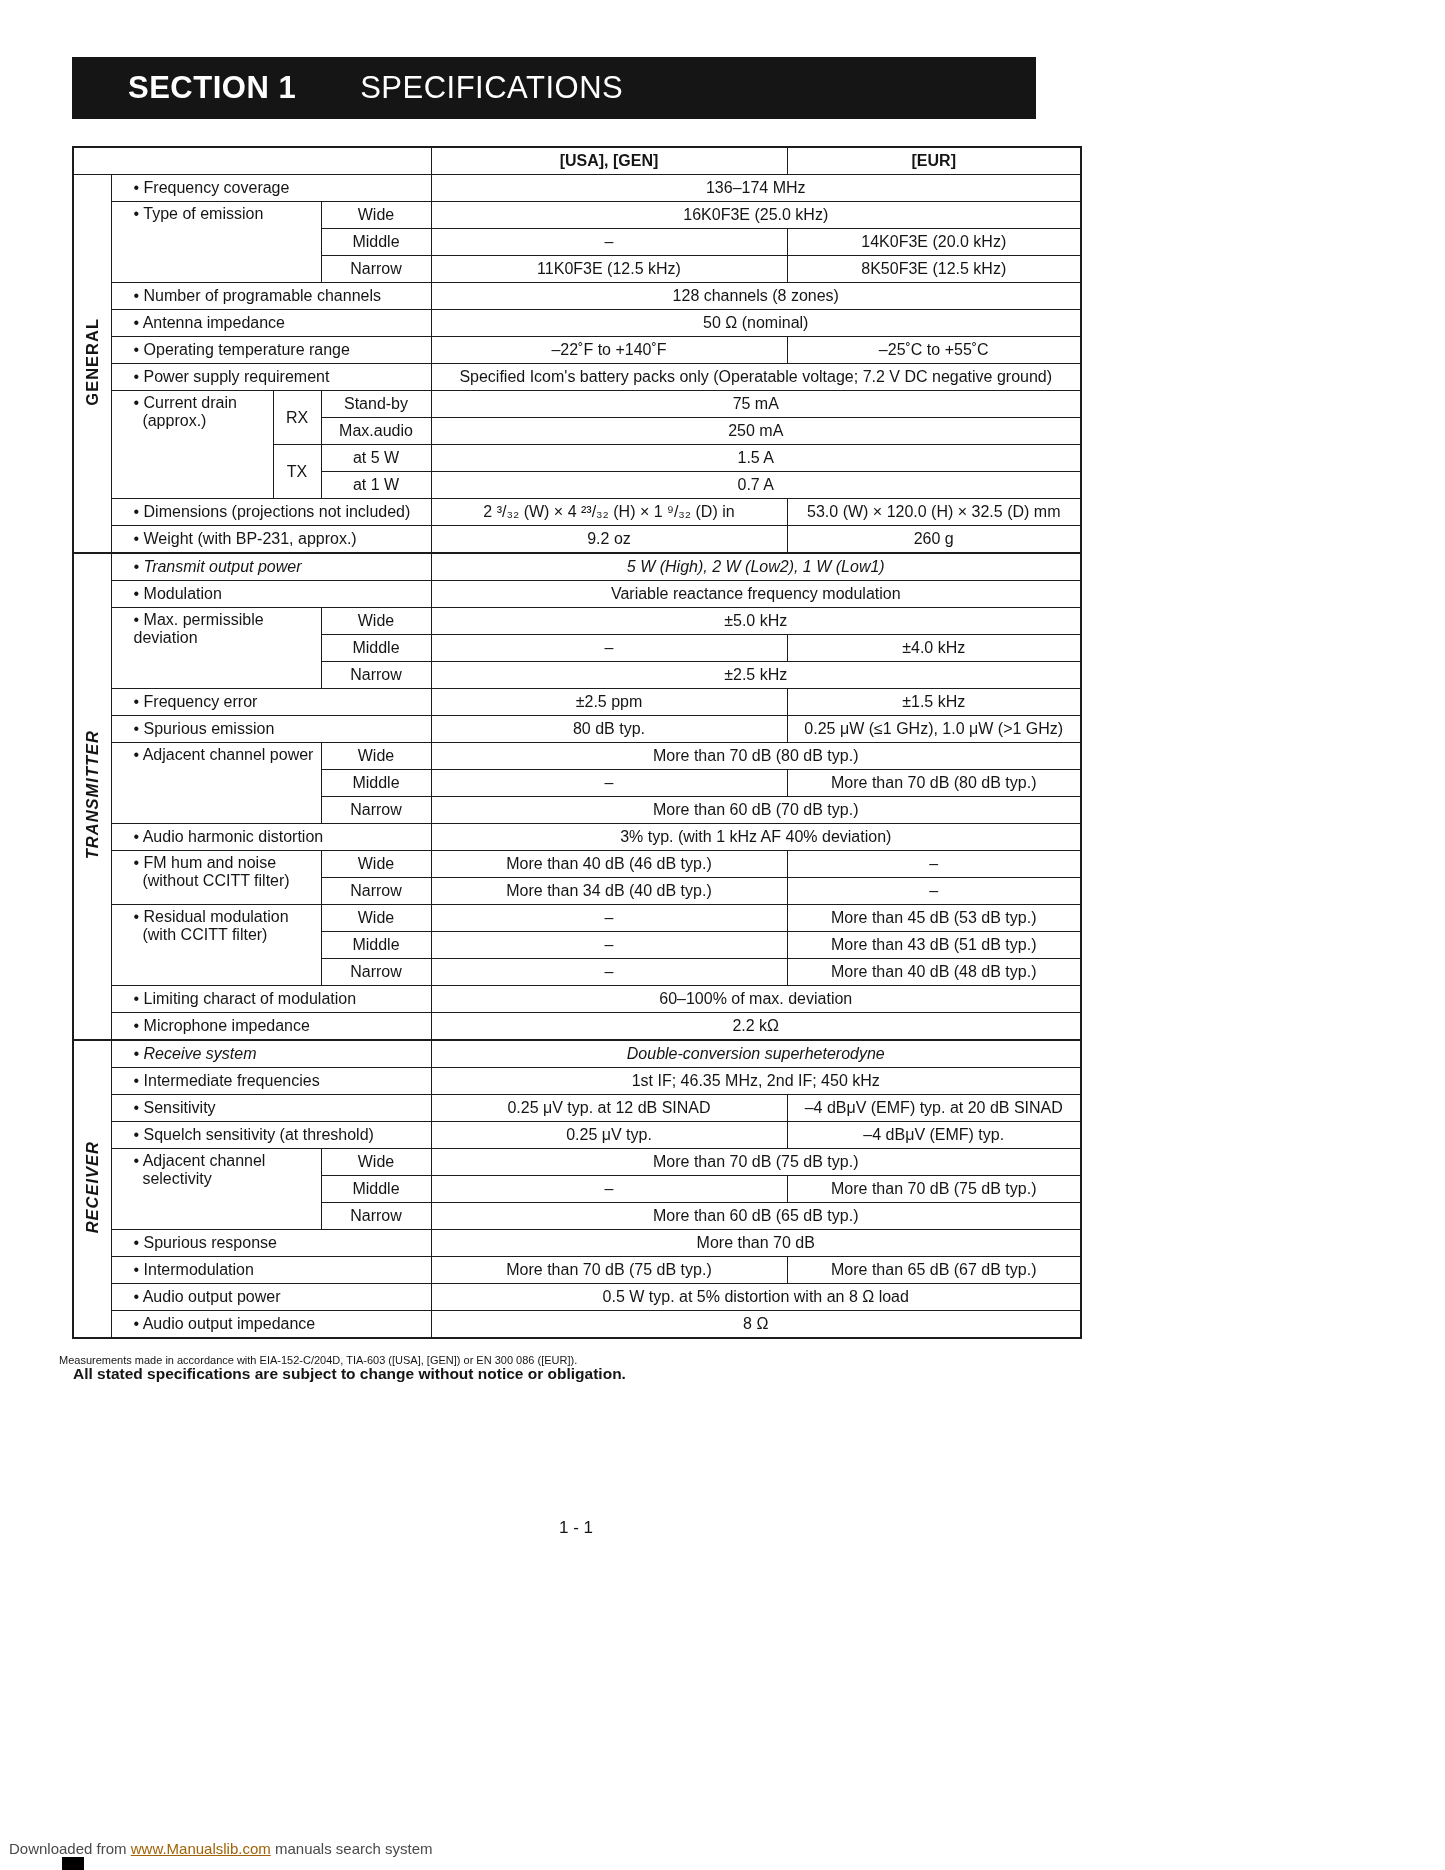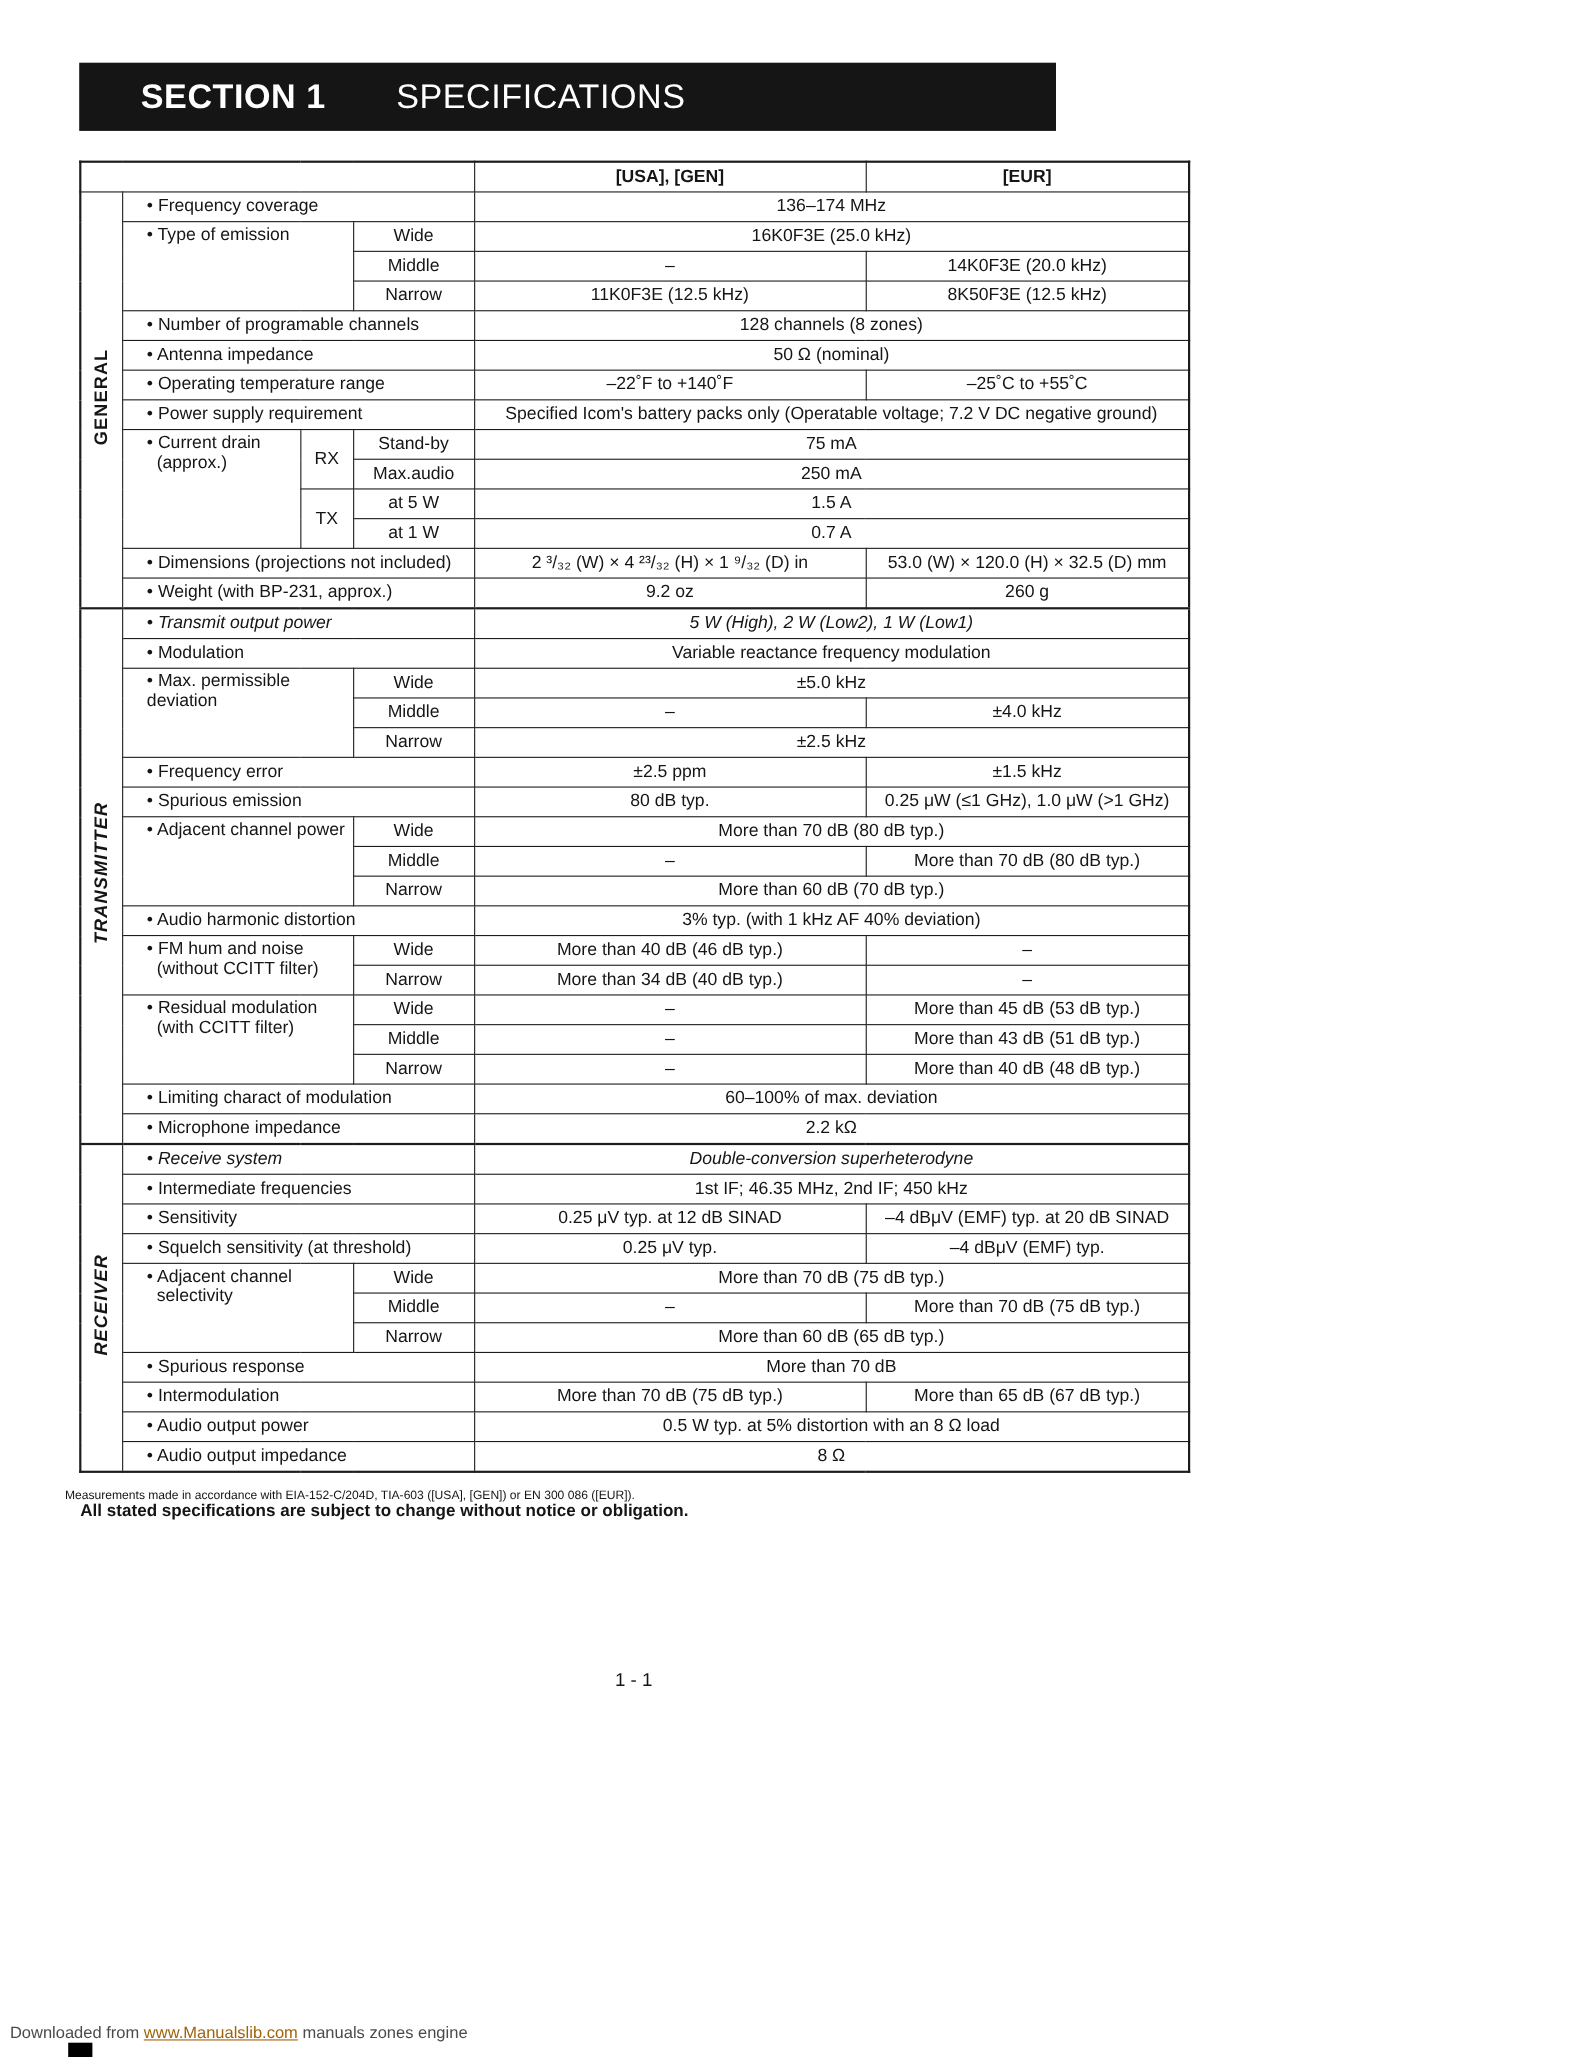--- a/index.html
+++ b/index.html
@@ -6,21 +6,21 @@
   .page {
     position:relative;
     width:1445px; height:1870px;
     background:#ffffff;
     font-family:"Liberation Sans","DejaVu Sans",sans-serif;
     color:#151515;
     overflow:hidden;
   }
   .header-bar {
     position:absolute; left:72px; top:57px;
-    width:888px; height:62px;
+    width:964px; height:62px;
     background:#151515; color:#ffffff;
     display:flex; align-items:center;
   }
   .header-bar .sec { margin-left:56px; font-size:31px; font-weight:bold; letter-spacing:0.5px; }
   .header-bar .ttl { margin-left:64px; font-size:31px; font-weight:normal; letter-spacing:0.5px; }
 
   table.spec-table {
     position:absolute; left:72px; top:146px;
     width:1008px;
     border-collapse:collapse;
@@ -294,16 +294,16 @@
           <td colspan="3" class="param">• Audio output impedance</td>
           <td colspan="2" class="val">8 Ω</td>
         </tr>
       </tbody>
   </table>
 
   <div class="note1">Measurements made in accordance with EIA-152-C/204D, TIA-603 ([USA], [GEN]) or EN 300 086 ([EUR]).</div>
   <div class="note2">All stated specifications are subject to change without notice or obligation.</div>
   <div class="page-number">1 - 1</div>
 
-  <div class="watermark"><span>Downloaded from </span><a href="#">www.Manualslib.com</a><span>  manuals zones engine</span></div>
+  <div class="watermark"><span>Downloaded from </span><a href="#">www.Manualslib.com</a><span>  manuals search system</span></div>
   <div class="corner-mark"></div>
 
 </div>
 
 </body></html>

